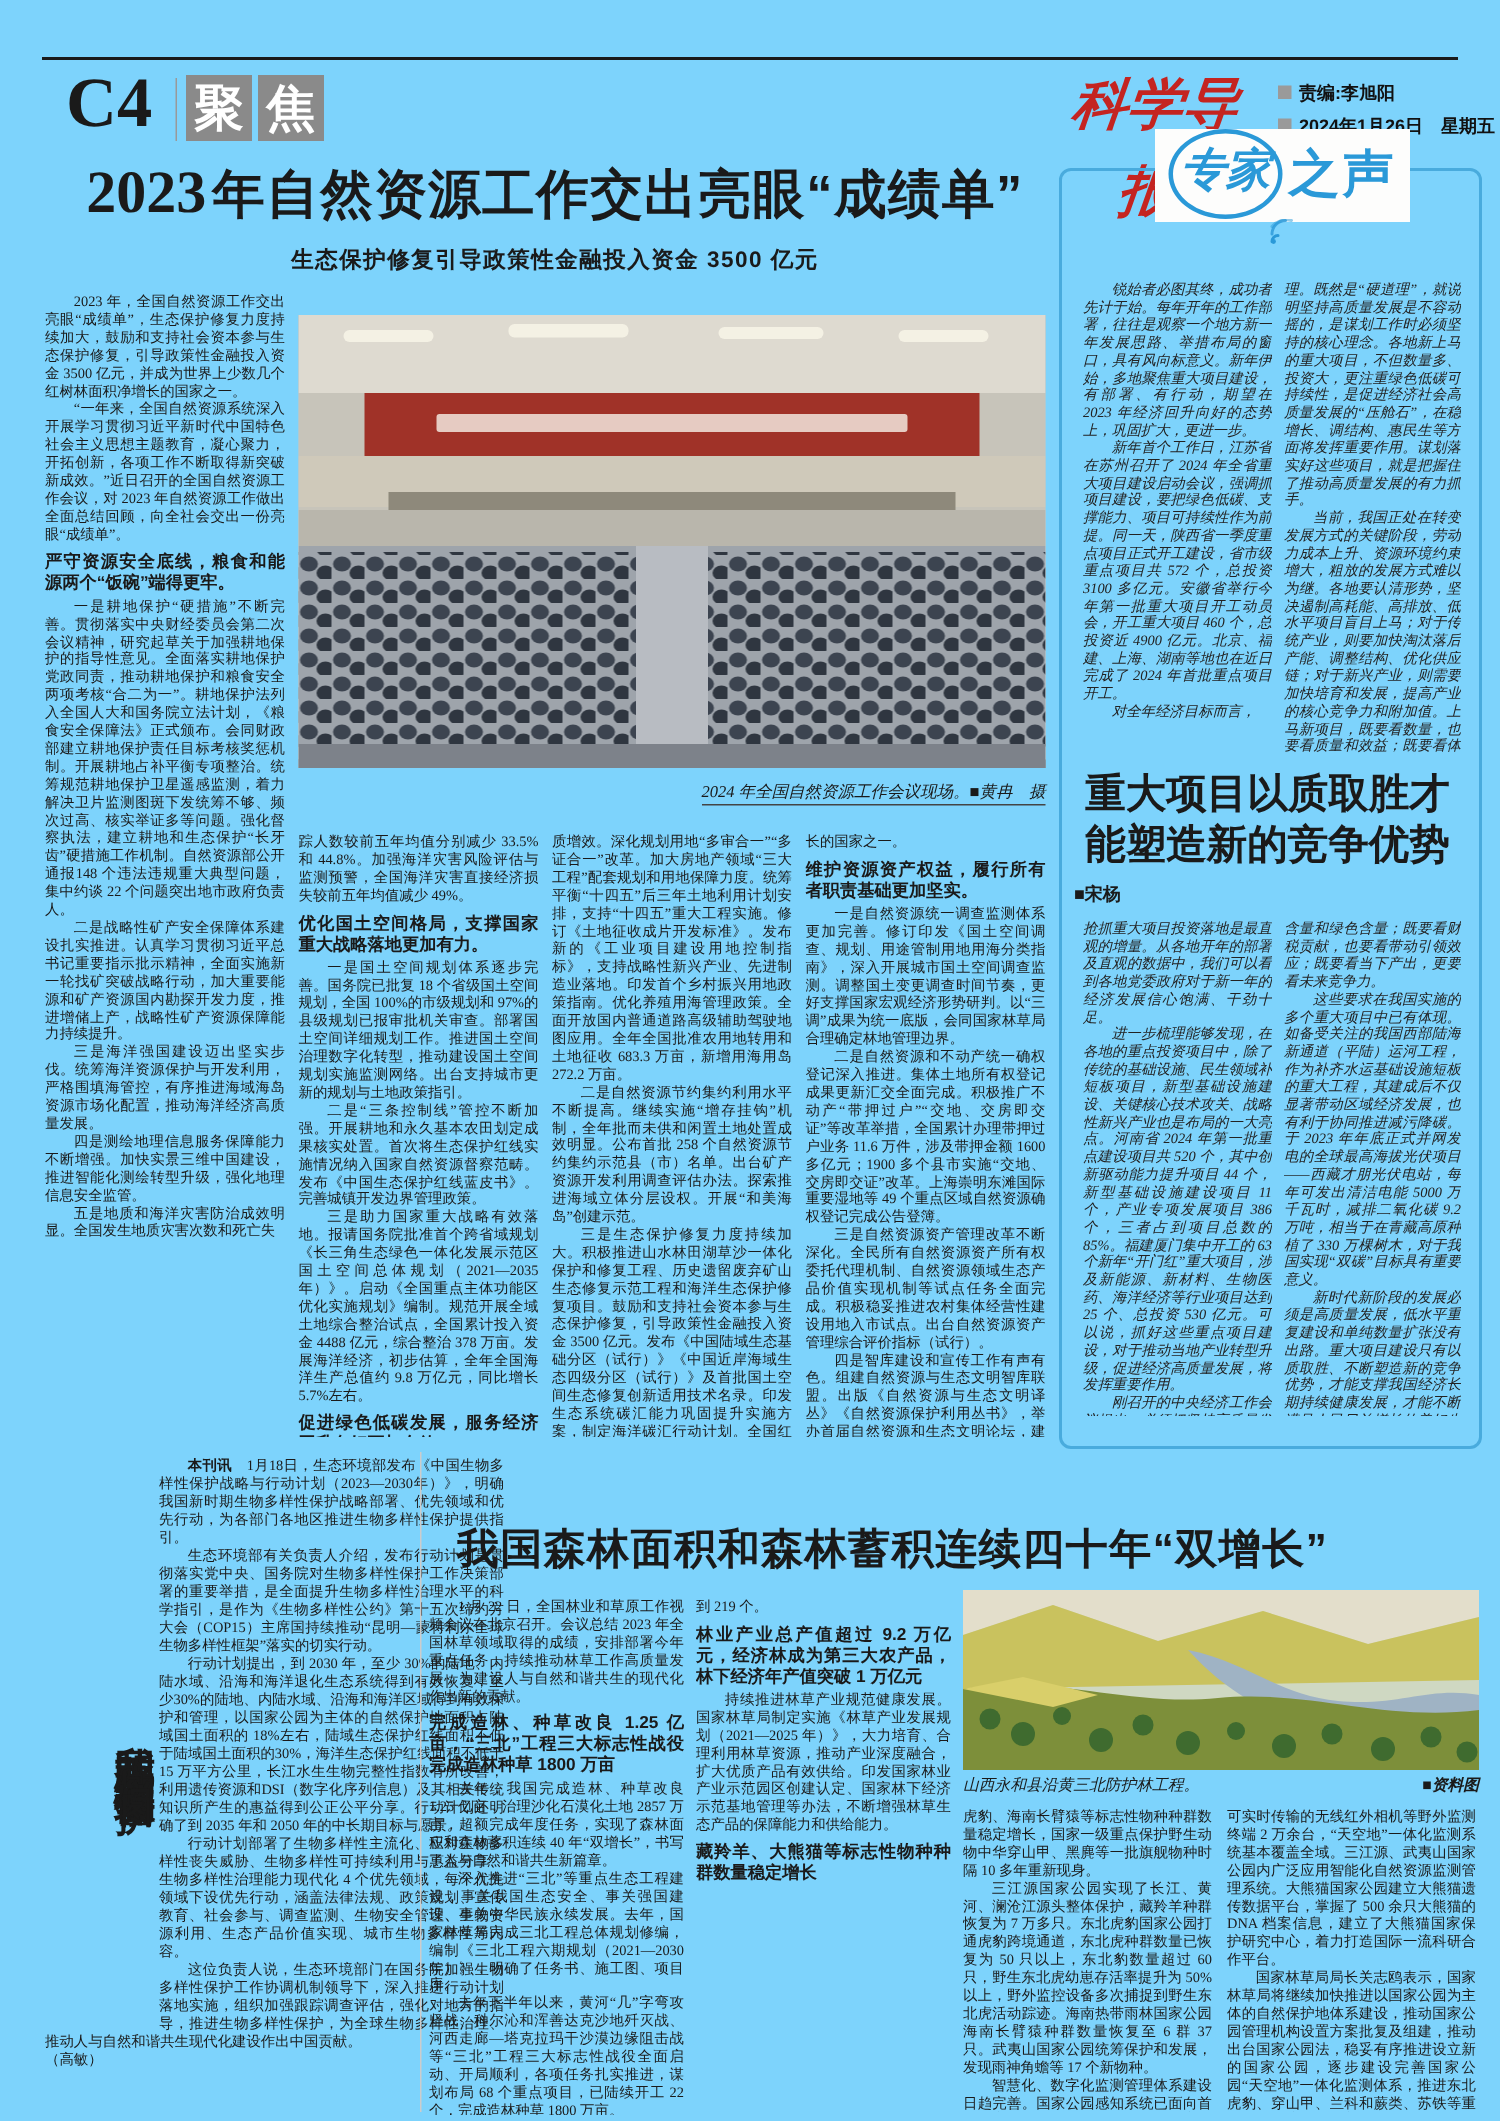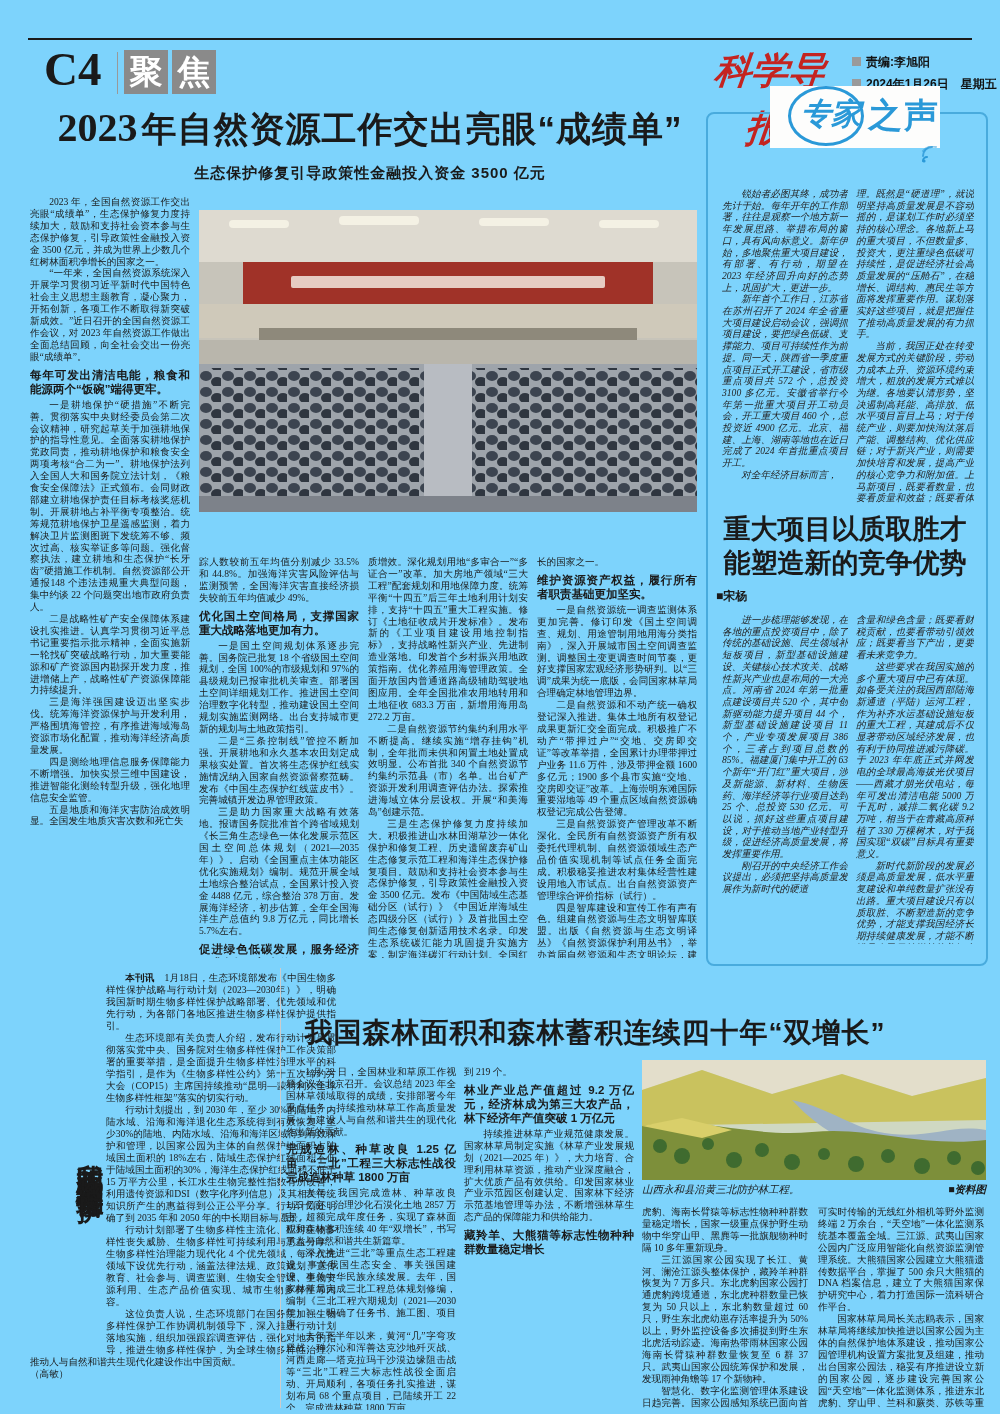--- a/index.html
+++ b/index.html
@@ -26,21 +26,21 @@
   .col{position:absolute;overflow:hidden;text-align:justify;font-size:9.6px;line-height:11.9px;}
   .col p{margin:0;}
   .col .para{text-indent:2em;}
   .col .col-subhead{font-family:"Liberation Sans",sans-serif;font-weight:bold;font-size:11.5px;line-height:14px;margin:5px 0 3px 0;text-indent:0;}
   
   .conf-photo{position:absolute;left:199px;top:210px;width:498px;height:302px;background:#c9c6bd;}
   .conf-caption-row{position:absolute;left:199px;top:518px;width:498px;text-align:right;}
   .photo-caption{display:inline-block;font-style:italic;font-size:11px;border-bottom:1px solid #444;padding-bottom:1px;}
   
   .ev-frame{position:absolute;left:706px;top:112px;width:278px;height:850px;border:2px solid #49abdd;border-radius:8px;}
-  .ev-logo{position:absolute;left:770px;top:86px;width:170px;height:62px;background:#fdfdfc;text-align:right;}
+  .ev-logo{position:absolute;left:770px;top:86px;width:170px;height:62px;background:#fdfdfc;text-align:center;}
   .ev-circle{display:inline-block;width:70px;height:54px;border:3px solid #2a99d8;border-radius:50%;vertical-align:middle;}
   .ev-zhuanjia{font-family:"Liberation Serif",serif;font-style:italic;font-weight:bold;font-size:30px;line-height:50px;color:#2a99d8;}
   .ev-zhisheng{font-family:"Liberation Sans",sans-serif;font-weight:bold;font-size:34px;color:#2a99d8;vertical-align:middle;letter-spacing:2px;}
   .ev-col{position:absolute;overflow:hidden;text-align:justify;font-size:9.6px;line-height:11.7px;
           font-style:italic;color:#222;}
   .ev-col p{margin:0;}
   .ev-col .para{text-indent:2em;}
   .ev-headline{position:absolute;left:716px;top:512px;width:258px;text-align:center;
                font-family:"Liberation Sans",sans-serif;font-weight:bold;font-size:27px;line-height:34px;}
   .ev-byline{position:absolute;left:716px;top:588px;width:258px;text-align:left;
@@ -79,21 +79,21 @@
 
   <div class="main-headline">
     <span class="yr">2023</span>
     <span class="tx">年自然资源工作交出亮眼“成绩单”</span>
   </div>
   <div class="main-subhead">生态保护修复引导政策性金融投入资金 3500 亿元</div>
 
   <div class="col" style="left:30px;top:196px;width:160px;height:762px;">
       <p class="para">2023 年，全国自然资源工作交出亮眼“成绩单”，生态保护修复力度持续加大，鼓励和支持社会资本参与生态保护修复，引导政策性金融投入资金 3500 亿元，并成为世界上少数几个红树林面积净增长的国家之一。</p>
       <p class="para">“一年来，全国自然资源系统深入开展学习贯彻习近平新时代中国特色社会主义思想主题教育，凝心聚力，开拓创新，各项工作不断取得新突破新成效。”近日召开的全国自然资源工作会议，对 2023 年自然资源工作做出全面总结回顾，向全社会交出一份亮眼“成绩单”。</p>
-      <p class="col-subhead">每年可发出清洁电能，粮食和能源两个“饭碗”端得更牢。</p>
+      <p class="col-subhead">严守资源安全底线，粮食和能源两个“饭碗”端得更牢。</p>
       <p class="para">一是耕地保护“硬措施”不断完善。贯彻落实中央财经委员会第二次会议精神，研究起草关于加强耕地保护的指导性意见。全面落实耕地保护党政同责，推动耕地保护和粮食安全两项考核“合二为一”。耕地保护法列入全国人大和国务院立法计划，《粮食安全保障法》正式颁布。会同财政部建立耕地保护责任目标考核奖惩机制。开展耕地占补平衡专项整治。统筹规范耕地保护卫星遥感监测，着力解决卫片监测图斑下发统筹不够、频次过高、核实举证多等问题。强化督察执法，建立耕地和生态保护“长牙齿”硬措施工作机制。自然资源部公开通报148 个违法违规重大典型问题，集中约谈 22 个问题突出地市政府负责人。</p>
       <p class="para">二是战略性矿产安全保障体系建设扎实推进。认真学习贯彻习近平总书记重要指示批示精神，全面实施新一轮找矿突破战略行动，加大重要能源和矿产资源国内勘探开发力度，推进增储上产，战略性矿产资源保障能力持续提升。</p>
       <p class="para">三是海洋强国建设迈出坚实步伐。统筹海洋资源保护与开发利用，严格围填海管控，有序推进海域海岛资源市场化配置，推动海洋经济高质量发展。</p>
       <p class="para">四是测绘地理信息服务保障能力不断增强。加快实景三维中国建设，推进智能化测绘转型升级，强化地理信息安全监管。</p>
       <p class="para">五是地质和海洋灾害防治成效明显。全国发生地质灾害次数和死亡失</p>
     </div>
 
   <div class="conf-photo">
     <svg width="498" height="302" viewBox="0 0 498 302" xmlns="http://www.w3.org/2000/svg">
       <rect width="498" height="302" fill="#c7c4ba"></rect>
@@ -117,32 +117,35 @@
           <ellipse cx="7" cy="6" rx="6" ry="5" fill="#3c4450"></ellipse>
           <ellipse cx="18" cy="12" rx="6" ry="5" fill="#2f3640"></ellipse>
         </pattern>
       </defs>
       <rect y="158" width="225" height="144" fill="url(#aud)"></rect>
       <rect x="273" y="158" width="225" height="144" fill="url(#aud)"></rect>
       <rect x="225" y="154" width="48" height="148" fill="#b8bcc2"></rect>
       <rect y="286" width="498" height="16" fill="#7d828a"></rect>
     </svg>
   </div>
+  <div class="conf-caption-row">
+    <span class="photo-caption">2024 年全国自然资源工作会议现场。■黄冉　摄</span>
+  </div>
 
   <div class="col" style="left:199px;top:556px;width:160px;height:402px;">
       <p class="para no-indent" style="text-indent: 0px;">踪人数较前五年均值分别减少 33.5%和 44.8%。加强海洋灾害风险评估与监测预警，全国海洋灾害直接经济损失较前五年均值减少 49%。</p>
       <p class="col-subhead">优化国土空间格局，支撑国家重大战略落地更加有力。</p>
       <p class="para">一是国土空间规划体系逐步完善。国务院已批复 18 个省级国土空间规划，全国 100%的市级规划和 97%的县级规划已报审批机关审查。部署国土空间详细规划工作。推进国土空间治理数字化转型，推动建设国土空间规划实施监测网络。出台支持城市更新的规划与土地政策指引。</p>
       <p class="para">二是“三条控制线”管控不断加强。开展耕地和永久基本农田划定成果核实处置。首次将生态保护红线实施情况纳入国家自然资源督察范畴。发布《中国生态保护红线蓝皮书》。完善城镇开发边界管理政策。</p>
       <p class="para">三是助力国家重大战略有效落地。报请国务院批准首个跨省域规划《长三角生态绿色一体化发展示范区国土空间总体规划（2021—2035 年）》。启动《全国重点主体功能区优化实施规划》编制。规范开展全域土地综合整治试点，全国累计投入资金 4488 亿元，综合整治 378 万亩。发展海洋经济，初步估算，全年全国海洋生产总值约 9.8 万亿元，同比增长5.7%左右。</p>
       <p class="col-subhead">促进绿色低碳发展，服务经济回升向好更加有效。</p>
     </div>
   <div class="col" style="left:368px;top:556px;width:160px;height:402px;">
       <p class="para no-indent" style="text-indent: 0px;">质增效。深化规划用地“多审合一”“多证合一”改革。加大房地产领域“三大工程”配套规划和用地保障力度。统筹平衡“十四五”后三年土地利用计划安排，支持“十四五”重大工程实施。修订《土地征收成片开发标准》。发布新的《工业项目建设用地控制指标》，支持战略性新兴产业、先进制造业落地。印发首个乡村振兴用地政策指南。优化养殖用海管理政策。全面开放国内普通道路高级辅助驾驶地图应用。全年全国批准农用地转用和土地征收 683.3 万亩，新增用海用岛 272.2 万亩。</p>
-      <p class="para">二是自然资源节约集约利用水平不断提高。继续实施“增存挂钩”机制，全年批而未供和闲置土地处置成效明显。公布首批 340 个自然资源节约集约示范县（市）名单。出台矿产资源开发利用调查评估办法。探索推进海域立体分层设权。开展“和美海岛”创建示范。</p>
+      <p class="para">二是自然资源节约集约利用水平不断提高。继续实施“增存挂钩”机制，全年批而未供和闲置土地处置成效明显。公布首批 258 个自然资源节约集约示范县（市）名单。出台矿产资源开发利用调查评估办法。探索推进海域立体分层设权。开展“和美海岛”创建示范。</p>
       <p class="para">三是生态保护修复力度持续加大。积极推进山水林田湖草沙一体化保护和修复工程、历史遗留废弃矿山生态修复示范工程和海洋生态保护修复项目。鼓励和支持社会资本参与生态保护修复，引导政策性金融投入资金 3500 亿元。发布《中国陆域生态基础分区（试行）》《中国近岸海域生态四级分区（试行）》及首批国土空间生态修复创新适用技术名录。印发生态系统碳汇能力巩固提升实施方案，制定海洋碳汇行动计划。全国红树林面积增至 43.8 万亩，我国成为世界上少数几个红树林面积净增</p>
     </div>
   <div class="col" style="left:537px;top:556px;width:160px;height:402px;">
       <p class="para no-indent" style="text-indent: 0px;">长的国家之一。</p>
       <p class="col-subhead">维护资源资产权益，履行所有者职责基础更加坚实。</p>
       <p class="para">一是自然资源统一调查监测体系更加完善。修订印发《国土空间调查、规划、用途管制用地用海分类指南》，深入开展城市国土空间调查监测。调整国土变更调查时间节奏，更好支撑国家宏观经济形势研判。以“三调”成果为统一底版，会同国家林草局合理确定林地管理边界。</p>
       <p class="para">二是自然资源和不动产统一确权登记深入推进。集体土地所有权登记成果更新汇交全面完成。积极推广不动产“带押过户”“交地、交房即交证”等改革举措，全国累计办理带押过户业务 11.6 万件，涉及带押金额 1600 多亿元；1900 多个县市实施“交地、交房即交证”改革。上海崇明东滩国际重要湿地等 49 个重点区域自然资源确权登记完成公告登簿。</p>
       <p class="para">三是自然资源资产管理改革不断深化。全民所有自然资源资产所有权委托代理机制、自然资源领域生态产品价值实现机制等试点任务全面完成。积极稳妥推进农村集体经营性建设用地入市试点。出台自然资源资产管理综合评价指标（试行）。</p>
       <p class="para">四是智库建设和宣传工作有声有色。组建自然资源与生态文明智库联盟。出版《自然资源与生态文明译丛》《自然资源保护利用丛书》，举办首届自然资源和生态文明论坛，建立例行新闻发布工作机制。</p>
     </div>
@@ -168,20 +171,21 @@
   <div class="ev-col" style="left:856px;top:188px;width:118px;height:316px;">
       <p class="para no-indent" style="text-indent: 0px;">理。既然是“硬道理”，就说明坚持高质量发展是不容动摇的，是谋划工作时必须坚持的核心理念。各地新上马的重大项目，不但数量多、投资大，更注重绿色低碳可持续性，是促进经济社会高质量发展的“压舱石”，在稳增长、调结构、惠民生等方面将发挥重要作用。谋划落实好这些项目，就是把握住了推动高质量发展的有力抓手。</p>
       <p class="para">当前，我国正处在转变发展方式的关键阶段，劳动力成本上升、资源环境约束增大，粗放的发展方式难以为继。各地要认清形势，坚决遏制高耗能、高排放、低水平项目盲目上马；对于传统产业，则要加快淘汰落后产能、调整结构、优化供应链；对于新兴产业，则需要加快培育和发展，提高产业的核心竞争力和附加值。上马新项目，既要看数量，也要看质量和效益；既要看体量，也要看科技</p>
     </div>
   <div class="ev-headline">
     <div>重大项目以质取胜才</div>
     <div>能塑造新的竞争优势</div>
   </div>
   <div class="ev-byline">■宋杨</div>
   <div class="ev-col" style="left:722px;top:614px;width:126px;height:330px;">
+      <p class="para no-indent" style="text-indent: 0px;">抢抓重大项目投资落地是最直观的增量。从各地开年的部署及直观的数据中，我们可以看到各地党委政府对于新一年的经济发展信心饱满、干劲十足。</p>
       <p class="para">进一步梳理能够发现，在各地的重点投资项目中，除了传统的基础设施、民生领域补短板项目，新型基础设施建设、关键核心技术攻关、战略性新兴产业也是布局的一大亮点。河南省 2024 年第一批重点建设项目共 520 个，其中创新驱动能力提升项目 44 个，新型基础设施建设项目 11 个，产业专项发展项目 386 个，三者占到项目总数的 85%。福建厦门集中开工的 63 个新年“开门红”重大项目，涉及新能源、新材料、生物医药、海洋经济等行业项目达到 25 个、总投资 530 亿元。可以说，抓好这些重点项目建设，对于推动当地产业转型升级，促进经济高质量发展，将发挥重要作用。</p>
       <p class="para">刚召开的中央经济工作会议提出，必须把坚持高质量发展作为新时代的硬道</p>
     </div>
   <div class="ev-col" style="left:856px;top:614px;width:118px;height:330px;">
       <p class="para no-indent" style="text-indent: 0px;">含量和绿色含量；既要看财税贡献，也要看带动引领效应；既要看当下产出，更要看未来竞争力。</p>
       <p class="para">这些要求在我国实施的多个重大项目中已有体现。如备受关注的我国西部陆海新通道（平陆）运河工程，作为补齐水运基础设施短板的重大工程，其建成后不仅显著带动区域经济发展，也有利于协同推进减污降碳。于 2023 年年底正式并网发电的全球最高海拔光伏项目——西藏才朋光伏电站，每年可发出清洁电能 5000 万千瓦时，减排二氧化碳 9.2 万吨，相当于在青藏高原种植了 330 万棵树木，对于我国实现“双碳”目标具有重要意义。</p>
       <p class="para">新时代新阶段的发展必须是高质量发展，低水平重复建设和单纯数量扩张没有出路。重大项目建设只有以质取胜、不断塑造新的竞争优势，才能支撑我国经济长期持续健康发展，才能不断满足人民日益增长的美好生活需要，推动中国式现代化宏伟蓝图一步步变成美好现实。</p>
     </div>
 
   <div class="bio-block">

